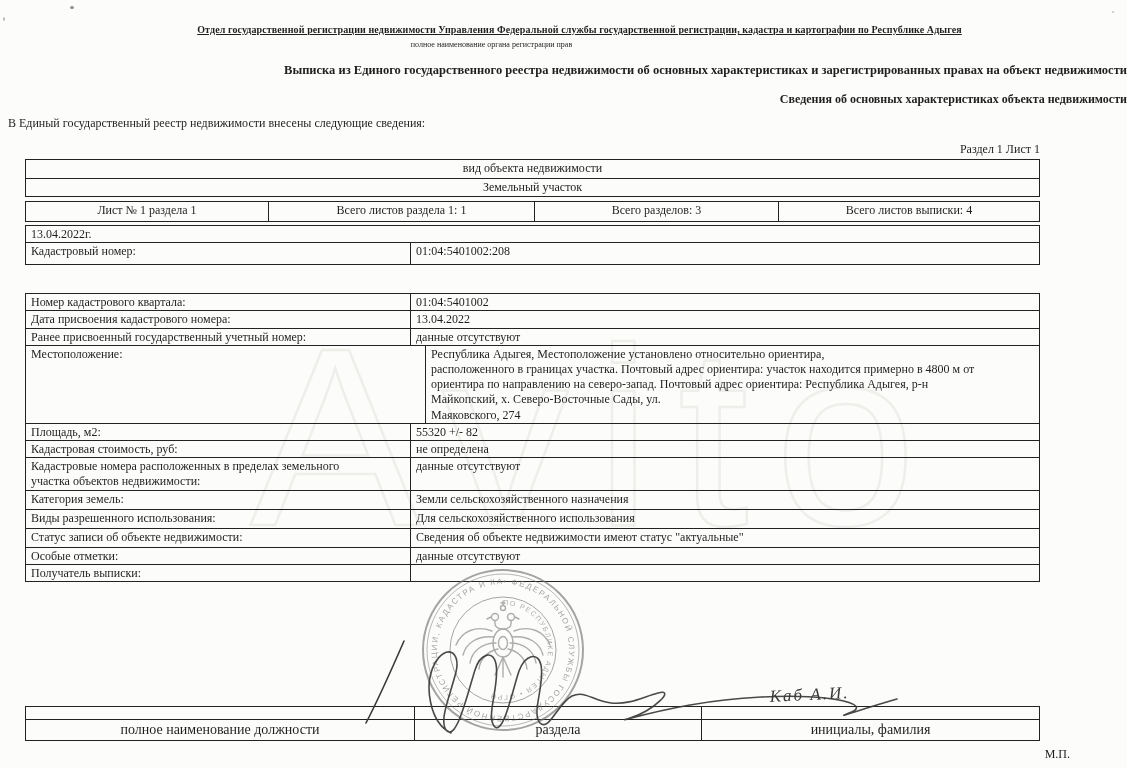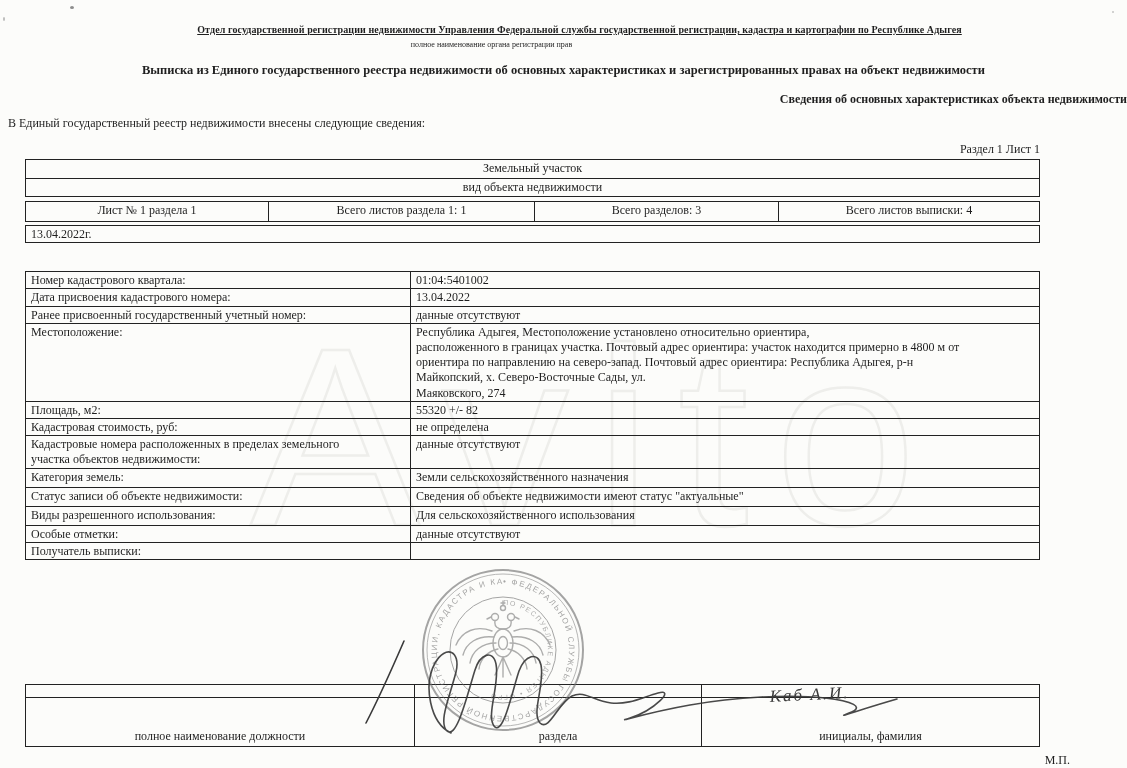--- a/index.html
+++ b/index.html
@@ -24,21 +24,21 @@
     font-size:10px;line-height:16px;font-weight:bold;
     text-decoration:underline;
     letter-spacing:.1px;
   }
   .org-caption{
     margin-top:2px;
     text-align:center;
     font-size:8px;line-height:10px;
     transform:translateX(-72px);
   }
-  .doc-title{margin-top:12px;text-align:center;font-size:12.5px;line-height:16px;font-weight:bold;}
+  .doc-title{margin-top:12px;text-align:right;font-size:12.5px;line-height:16px;font-weight:bold;}
   .subtitle{margin-top:14px;text-align:right;font-size:12px;line-height:15px;font-weight:bold;}
   .intro{margin:9px 0 0 8px;font-size:12px;line-height:15px;}
   .section-label{
     width:1015px;margin:11px 0 0 25px;
     text-align:right;font-size:12px;line-height:15px;
   }
 
   
   .tbl{width:1015px;margin-left:25px;border:1.8px solid #222;box-sizing:border-box;background:transparent;}
   .trow{box-sizing:border-box;}
@@ -58,35 +58,35 @@
   .tableC .cad-row{display:grid;grid-template-columns:384px 1fr;border-top:1.4px solid #222;min-height:21px;}
   .tableC .cad-row .cell + .cell{border-left:1.4px solid #222;}
 
   .tableD{margin-top:28px;}
   .d-row{display:grid;grid-template-columns:384px 1fr;}
   .d-row + .d-row{border-top:1.4px solid #222;}
   .d-row .cell + .cell{border-left:1.4px solid #222;}
   .d-row:nth-child(1){min-height:16px;}
   .d-row:nth-child(2){min-height:15px;}
   .d-row:nth-child(3){min-height:16px;}
-  .d-row:nth-child(4){min-height:76px;}
+  .d-row:nth-child(4){min-height:76px;gap:15px;}
   .d-row:nth-child(5){min-height:15px;}
   .d-row:nth-child(6){min-height:14px;}
   .d-row:nth-child(7){min-height:28px;}
   .d-row:nth-child(8){min-height:18px;}
   .d-row:nth-child(9){min-height:18px;}
   .d-row:nth-child(10){min-height:18px;}
   .d-row:nth-child(11){min-height:13px;}
   .d-row:nth-child(12){min-height:15px;}
 
   .seal-zone{height:124px;}
 
   .tableE{display:grid;grid-template-columns:388px 287px 1fr;}
   .tableE .e-top{min-height:12px;border-bottom:1.4px solid #222;}
-  .tableE .e-cap{min-height:20px;font-size:12px;display:flex;align-items:center;justify-content:center;margin-top:28px;}
+  .tableE .e-cap{min-height:20px;font-size:14px;display:flex;align-items:center;justify-content:center;}
   .tableE .ecol + .ecol{border-left:1.4px solid #222;}
 
   .mp{width:1015px;margin-left:55px;margin-top:6px;text-align:right;font-size:12px;}
 
   .speck{position:absolute;background:#8d8d8d;border-radius:50%;}
 </style>
 </head>
 <body>
 
 <div class="page">
@@ -102,33 +102,37 @@
   <div class="content">
 
     <div class="org-line">Отдел государственной регистрации недвижимости Управления Федеральной службы государственной регистрации, кадастра и картографии по Республике Адыгея</div>
     <div class="org-caption">полное наименование органа регистрации прав</div>
     <div class="doc-title">Выписка из Единого государственного реестра недвижимости об основных характеристиках и зарегистрированных правах на объект недвижимости</div>
     <div class="subtitle">Сведения об основных характеристиках объекта недвижимости</div>
     <div class="intro">В Единый государственный реестр недвижимости внесены следующие сведения:</div>
     <div class="section-label">Раздел 1 Лист 1</div>
 
     <div class="tbl tableA">
+      <div class="trow cell center">вид объекта недвижимости</div>
       <div class="trow cell center">Земельный участок</div>
-      <div class="trow cell center">вид объекта недвижимости</div>
     </div>
 
     <div class="tbl tableB">
       <div class="cell center">Лист № 1 раздела 1</div>
       <div class="cell center">Всего листов раздела 1: 1</div>
       <div class="cell center">Всего разделов: 3</div>
       <div class="cell center">Всего листов выписки: 4</div>
     </div>
 
     <div class="tbl tableC">
       <div class="trow cell date-row">13.04.2022г.</div>
+      <div class="cad-row">
+        <div class="cell">Кадастровый номер:</div>
+        <div class="cell">01:04:5401002:208</div>
+      </div>
     </div>
 
     <div class="tbl tableD">
       <div class="d-row">
         <div class="cell">Номер кадастрового квартала:</div>
         <div class="cell">01:04:5401002</div>
       </div>
       <div class="d-row">
         <div class="cell">Дата присвоения кадастрового номера:</div>
         <div class="cell">13.04.2022</div>
@@ -156,26 +160,26 @@
       <div class="d-row">
         <div class="cell">Кадастровые номера расположенных в пределах земельного
 участка объектов недвижимости:</div>
         <div class="cell">данные отсутствуют</div>
       </div>
       <div class="d-row">
         <div class="cell">Категория земель:</div>
         <div class="cell">Земли сельскохозяйственного назначения</div>
       </div>
       <div class="d-row">
+        <div class="cell">Виды разрешенного использования:</div>
+        <div class="cell">Для сельскохозяйственного использования</div>
+      </div>
+      <div class="d-row">
         <div class="cell">Статус записи об объекте недвижимости:</div>
         <div class="cell">Сведения об объекте недвижимости имеют статус "актуальные"</div>
-      </div>
-      <div class="d-row">
-        <div class="cell">Виды разрешенного использования:</div>
-        <div class="cell">Для сельскохозяйственного использования</div>
       </div>
       <div class="d-row">
         <div class="cell">Особые отметки:</div>
         <div class="cell">данные отсутствуют</div>
       </div>
       <div class="d-row">
         <div class="cell">Получатель выписки:</div>
         <div class="cell"></div>
       </div>
     </div>

